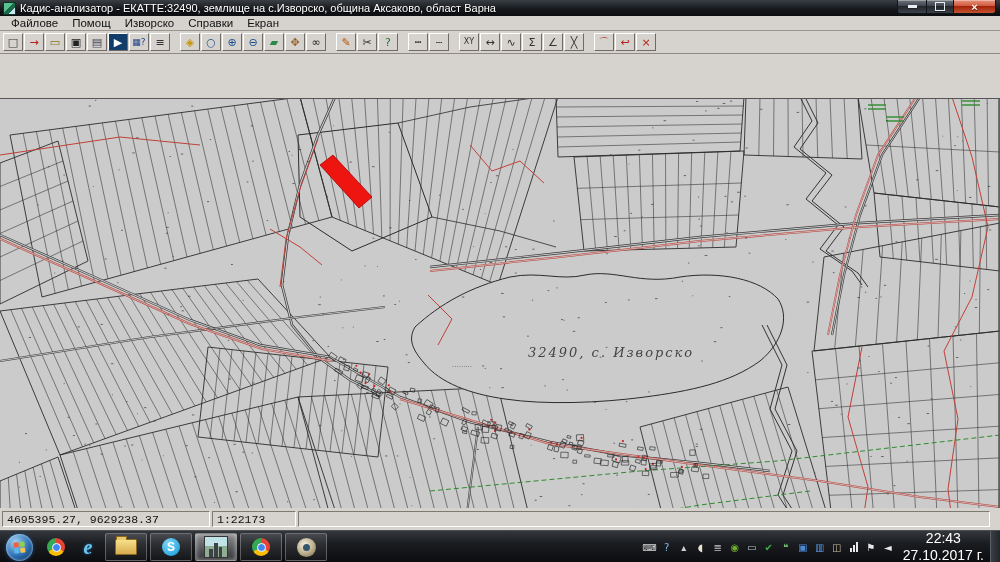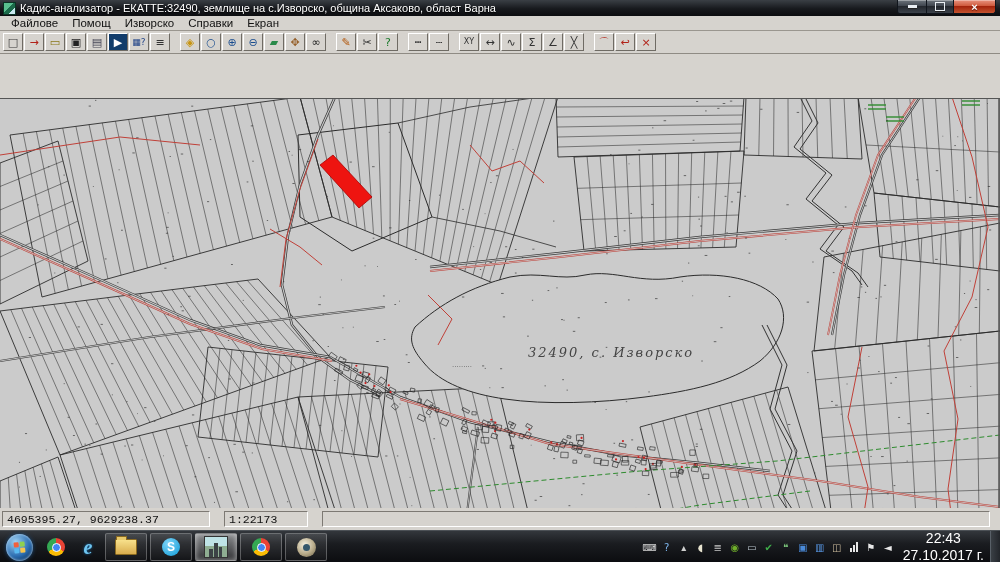--- a/index.html
+++ b/index.html
@@ -19,21 +19,21 @@
   .menubar{position:absolute;top:16px;left:0;width:1000px;height:15px;background:#d6d3ce;border-bottom:1px solid #9a968f;display:flex;align-items:center;padding-left:4px;box-sizing:border-box;}
   .menuitem{font-size:11.5px;color:#111;padding:17px 7px;cursor:default;}
   
   .toolbar{position:absolute;top:31px;left:0;width:1000px;height:23px;background:#d6d3ce;border-bottom:1px solid #8f8b84;display:flex;align-items:center;padding-left:3px;box-sizing:border-box;}
   .tgroup{display:flex;margin-right:9px;}
   .tbtn{width:20px;height:18px;margin-right:1px;background:#d6d3ce;border:1px solid;border-color:#fff #6f6b64 #6f6b64 #fff;display:flex;align-items:center;justify-content:center;font-size:11px;line-height:1;font-family:"DejaVu Sans",sans-serif;cursor:default;box-sizing:border-box;}
   .tbtn.chip{background:#123d6b;}
   
   .maparea{position:absolute;top:54px;left:0;width:1000px;height:454px;background:#cbcbcb;border-top:1px solid #555;box-sizing:border-box;margin-top:44px;}
   
-  .statusbar{position:absolute;top:508px;left:0;width:1000px;height:22px;background:#d6d3ce;display:flex;align-items:center;padding:0 10px 0 2px;box-sizing:border-box;gap:14px;}
+  .statusbar{position:absolute;top:508px;left:0;width:1000px;height:22px;background:#d6d3ce;display:flex;align-items:center;padding:0 10px 0 2px;box-sizing:border-box;gap:2px;}
   .sfield{height:16px;border:1px solid;border-color:#7d7973 #fff #fff #7d7973;background:#d6d3ce;font-family:"Liberation Mono",monospace;font-size:11.5px;color:#111;display:flex;align-items:center;padding:0 4px;box-sizing:border-box;}
   .f1{width:208px;}
   .f2{width:84px;}
   .f3{flex:1;}
   
   .taskbar{position:absolute;top:530px;left:0;width:1000px;height:32px;background:linear-gradient(#33373c,#1a1c20 40%,#0b0c0f);border-top:1px solid #4c5156;display:flex;align-items:center;}
   .orb{width:27px;height:27px;margin:0 8px 0 6px;border-radius:50%;background:radial-gradient(circle at 35% 30%,#9fd2f5,#2a6cb0 55%,#0b2f59 85%);box-shadow:inset 0 0 3px #cfeaff,0 0 4px #1a4a7a;display:flex;align-items:center;justify-content:center;flex:0 0 auto;}
   .flag{width:11px;height:11px;display:grid;grid-template-columns:1fr 1fr;grid-template-rows:1fr 1fr;gap:1px;transform:rotate(-6deg);}
   .flag i{border-radius:1px;}
   .flag i:nth-child(1){background:#f2603d;}.flag i:nth-child(2){background:#8fd14f;}

